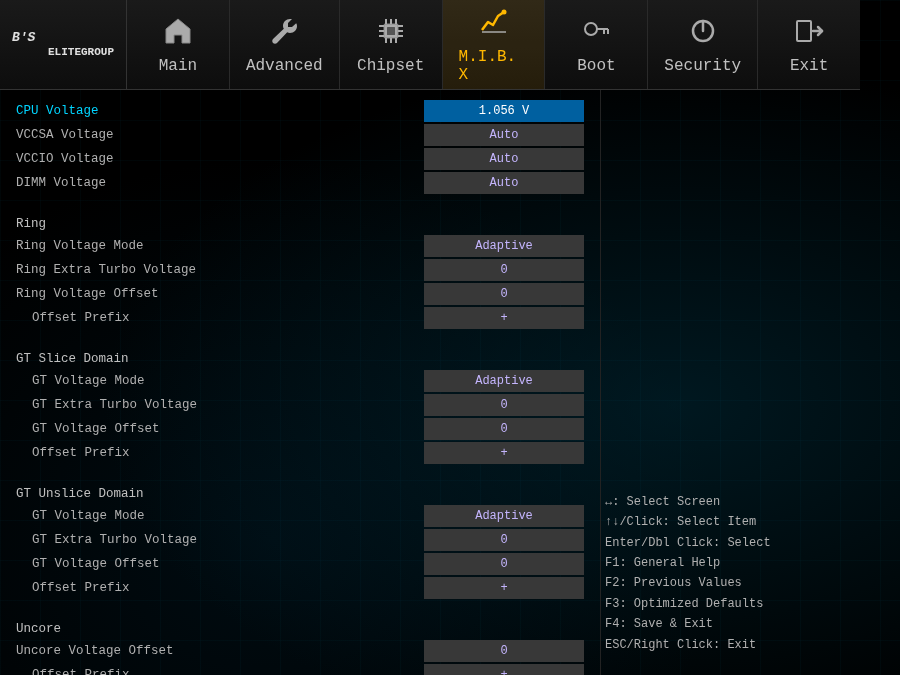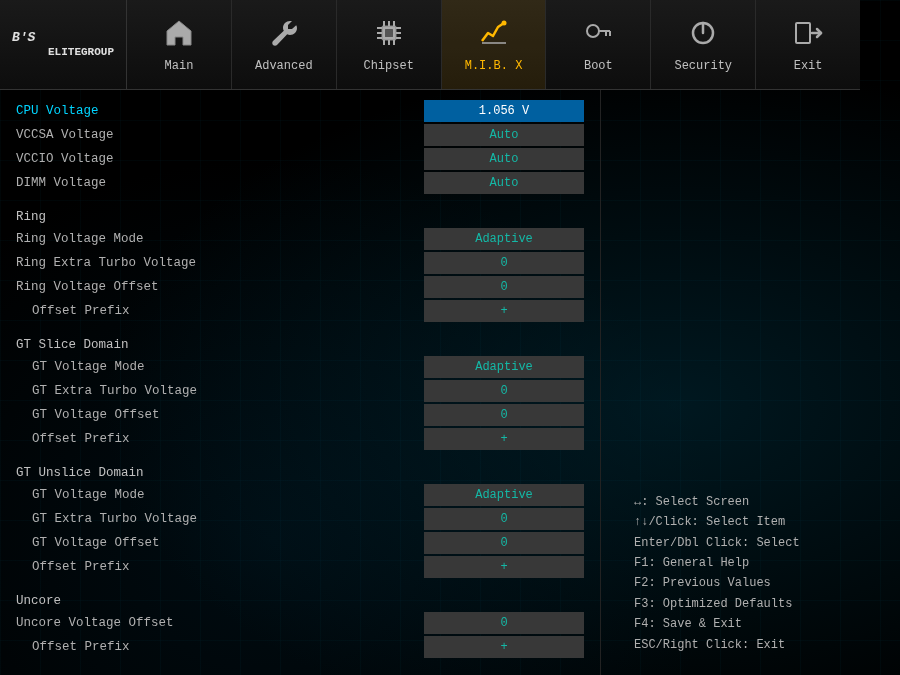--- a/index.html
+++ b/index.html
@@ -81,30 +81,29 @@
       padding: 8px 16px;
       cursor: pointer;
       flex: 1;
       border-right: 1px solid #2a2a2a;
       transition: background 0.1s;
       gap: 4px;
     }
 
     .nav-item.active {
       background: rgba(255,180,0,0.1);
-      text-align: center;
     }
 
     .nav-icon {
       font-size: 24px;
       line-height: 1;
     }
 
     .nav-label {
-      font-size: 12px;
+      font-size: 16px;
       color: #c0c0c0;
     }
 
     .nav-item.active .nav-label {
       color: #ffb800;
     }
 
     
     .content {
       display: flex;
@@ -141,48 +140,48 @@
       color: #00d4ff;
     }
 
     .setting-label.indented {
       padding-left: 16px;
     }
 
     .setting-label.section-header {
       color: #c0c0c0;
       font-weight: normal;
-      margin-top: 6px;
+      margin-top: 13px;
       margin-bottom: 2px;
     }
 
     .setting-value {
       width: 160px;
       text-align: center;
       background: #404040;
       color: #c0c0c0;
       font-size: 12px;
       padding: 4px 6px;
       font-family: 'Courier New', Courier, monospace;
     }
 
     .setting-value.blue-highlight {
       background: #0060a0;
       color: #ffffff;
     }
 
     .setting-value.dark {
       background: #383838;
-      color: #14b8a6;
+      color: #c4b5fd;
     }
 
     
     .help-panel {
       width: 260px;
-      padding: 20px 33px;
+      padding: 20px 4px;
       border-left: 1px solid #222;
       display: flex;
       flex-direction: column;
       justify-content: flex-end;
       flex-shrink: 0;
     }
 
     .help-text {
       color: #b0b0b0;
       font-size: 12px;

